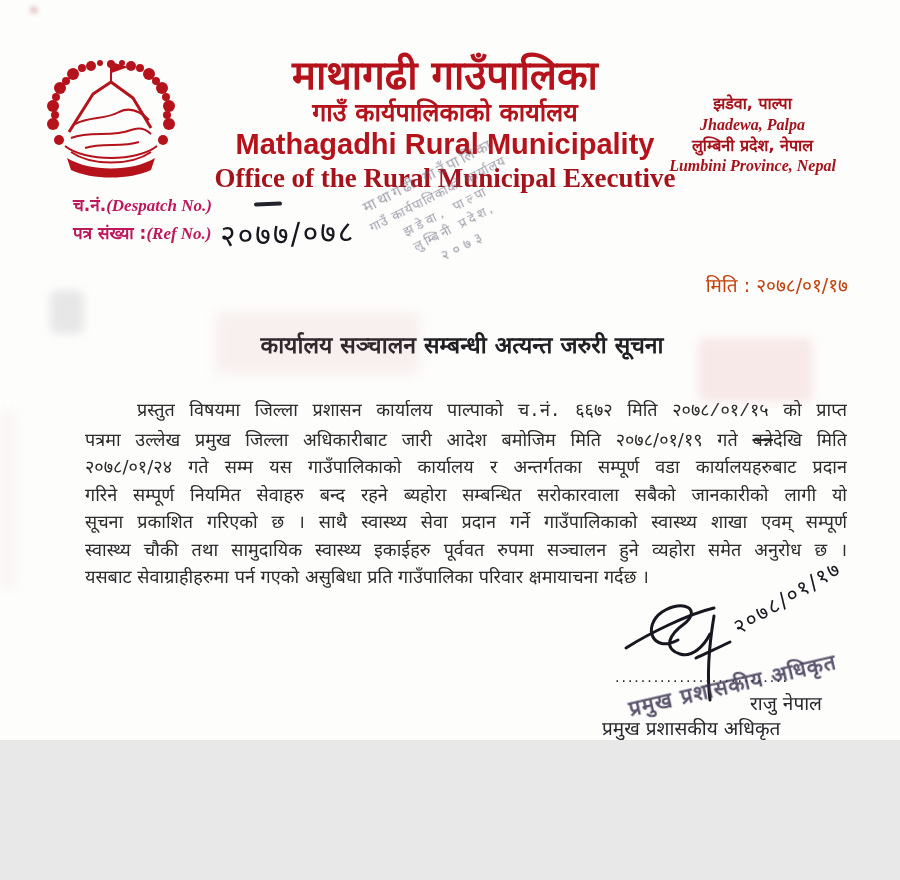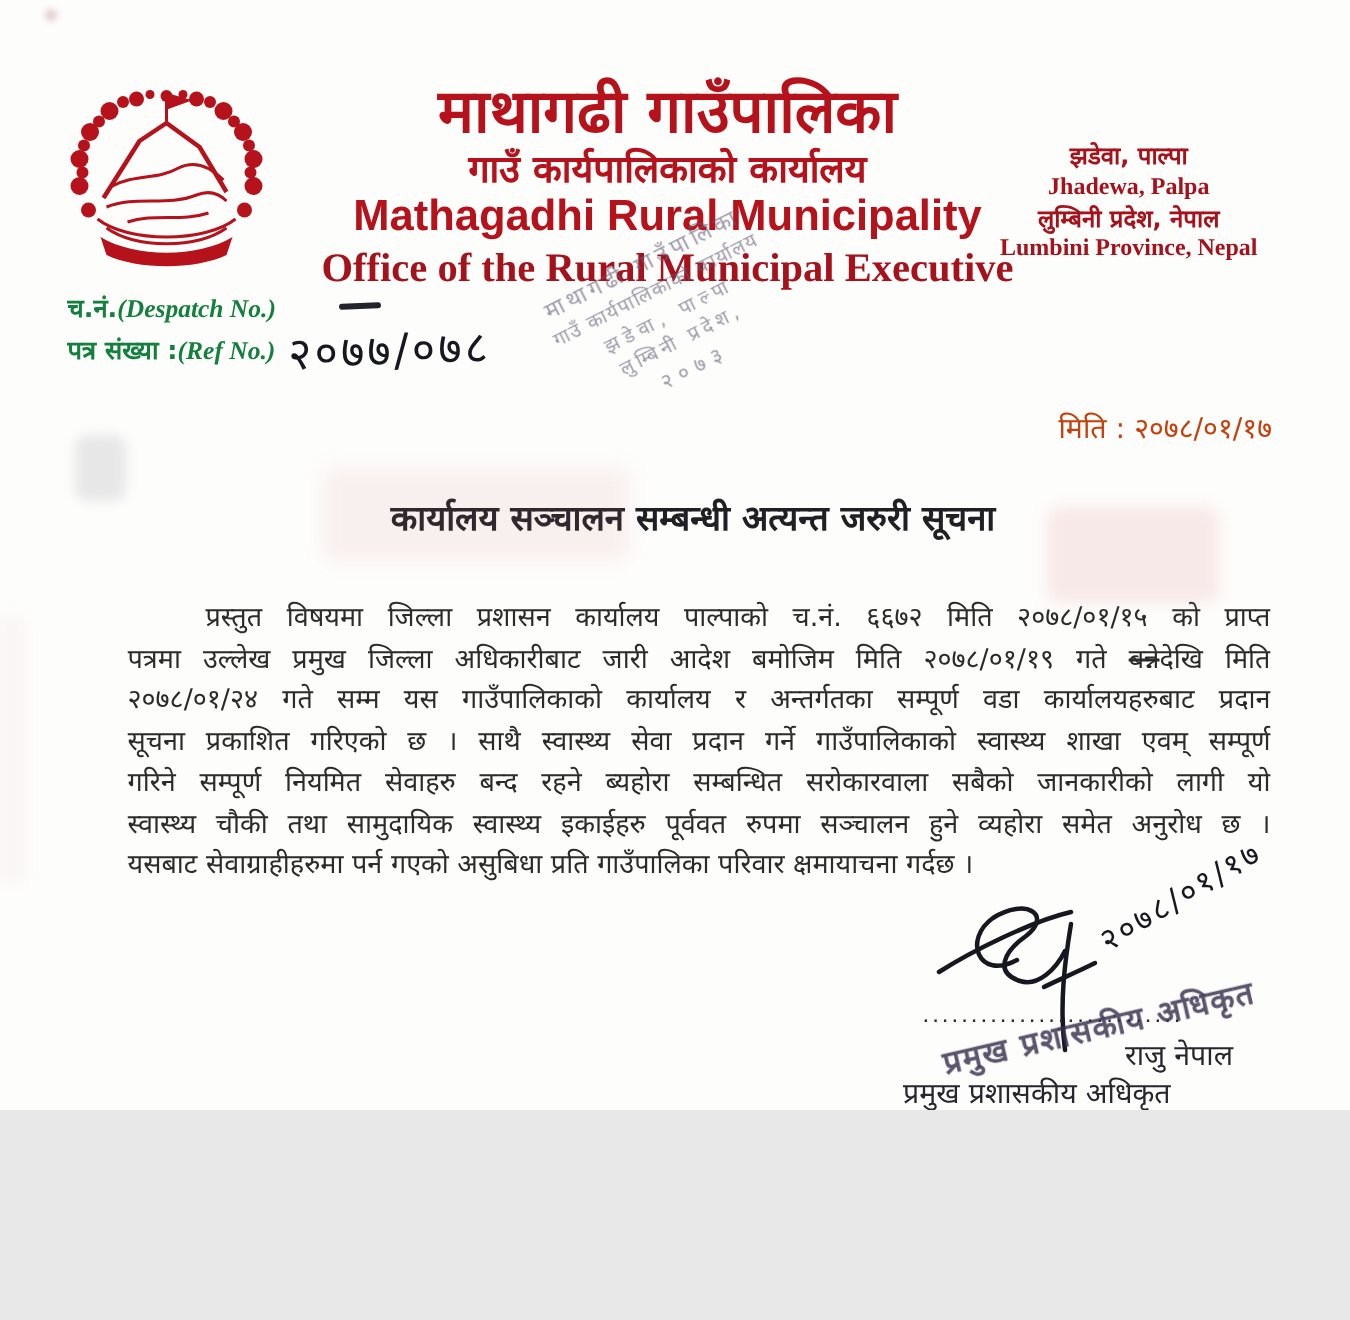--- a/index.html
+++ b/index.html
@@ -10,25 +10,25 @@
   }
   
   .logo{position:absolute;left:45px;top:54px;width:132px;height:124px;}
   .header-center{position:absolute;left:180px;top:52px;width:530px;text-align:center;}
   .np-title{font-size:40px;font-weight:bold;color:#b5121b;line-height:1.15;font-family:"DejaVu Sans",sans-serif;}
   .np-sub{font-size:25px;font-weight:bold;color:#b5121b;line-height:1.2;font-family:"DejaVu Sans",sans-serif;}
   .en-title{font-size:29px;font-weight:bold;color:#b5121b;line-height:1.15;font-family:Liberation Sans, sans-serif;}
   .en-sub{font-size:27px;font-weight:bold;color:#a6121b;line-height:1.3;font-family:"Liberation Serif",serif;}
   .header-address{position:absolute;left:660px;top:94px;width:185px;text-align:center;color:#a6121b;line-height:1.3;}
   .addr-np{font-size:16px;font-weight:bold;font-family:"DejaVu Sans",sans-serif;}
-  .addr-en{font-size:16px;font-weight:bold;font-family:"Liberation Serif",serif;}
+  .addr-en{font-size:16px;font-weight:bold;font-family:"Liberation Serif",serif;font-style:italic;}
   
   .ref-block{position:absolute;left:45px;top:190px;color:#c0121a;}
   .ref-row{height:28px;display:flex;align-items:center;}
-  .ref-label{font-size:17px;font-weight:bold;font-family:"DejaVu Sans",sans-serif;color:#15803d;}
+  .ref-label{font-size:17px;font-weight:bold;font-family:"DejaVu Sans",sans-serif;color:#be185d;margin-left:28px;}
   .ref-label .lat{font-family:"Liberation Serif",serif;font-style:italic;}
   .despatch-dash{display:inline-block;width:28px;height:4px;background:#23232b;margin-left:42px;border-radius:2px;transform:rotate(-2deg);}
   .ref-hand{font-size:30px;color:#17171f;margin-left:8px;letter-spacing:2px;transform:rotate(-2deg);font-family:"DejaVu Sans",sans-serif;font-weight:500;}
   
   .round-stamp{
     position:absolute;left:355px;top:158px;width:210px;height:160px;
     transform:rotate(-27deg);color:rgba(98,92,116,.62);text-align:center;
     font-family:"DejaVu Sans",sans-serif;line-height:1.45;filter:blur(.4px);
   }
   .round-stamp .s1{font-size:15px;letter-spacing:3px;}
@@ -36,21 +36,21 @@
   .round-stamp .s3{font-size:13px;letter-spacing:4px;}
   .round-stamp .s4{font-size:13px;letter-spacing:3px;}
   .round-stamp .s5{font-size:14px;letter-spacing:5px;}
   
   .date-line{position:absolute;right:52px;top:272px;font-size:19px;color:#c2410c;font-family:"DejaVu Sans",sans-serif;}
   .subject{position:absolute;left:12px;top:328px;width:900px;text-align:center;font-size:23px;font-weight:bold;color:#1f1f24;font-family:"DejaVu Sans",sans-serif;}
   
   .body-text{position:absolute;left:85px;top:398px;width:762px;color:#2b2b2b;
     font-size:18px;font-family:"DejaVu Sans",sans-serif;}
   .bline{line-height:27.5px;text-align:justify;text-align-last:justify;white-space:nowrap;overflow:hidden;}
-  .bline.first{text-indent:52px;}
+  .bline.first{text-indent:52px;font-family:Liberation Mono, monospace;}
   .bline.last{text-align-last:left;}
   .struck{text-decoration:line-through;text-decoration-thickness:2px;}
   
   .sig-scribble{position:absolute;left:618px;top:596px;width:170px;height:110px;}
   .sig-date{position:absolute;left:742px;top:612px;width:160px;font-size:21px;color:#17171f;
     transform:rotate(-31deg);transform-origin:left bottom;letter-spacing:2px;font-family:"DejaVu Sans",sans-serif;}
   .sig-dots{position:absolute;left:615px;top:668px;width:175px;font-size:16px;letter-spacing:2px;color:#2b2b2b;text-align:left;overflow:hidden;white-space:nowrap;}
   .sig-name{position:absolute;left:647px;top:690px;width:175px;text-align:right;font-size:19px;color:#26262c;font-family:"DejaVu Sans",sans-serif;}
   .sig-title{position:absolute;left:602px;top:715px;width:230px;font-size:19px;color:#26262c;font-family:"DejaVu Sans",sans-serif;}
   .sig-stamp{
@@ -165,22 +165,22 @@
   </div>
 
   <div class="date-line">मिति : २०७८/०१/१७</div>
 
   <div class="subject">कार्यालय सञ्चालन सम्बन्धी अत्यन्त जरुरी सूचना</div>
 
   <div class="body-text">
     <div class="bline first">प्रस्तुत विषयमा जिल्ला प्रशासन कार्यालय पाल्पाको च.नं. ६६७२ मिति २०७८/०१/१५ को प्राप्त</div>
     <div class="bline"><span>पत्रमा उल्लेख प्रमुख जिल्ला अधिकारीबाट जारी आदेश बमोजिम मिति २०७८/०१/१९ गते </span><span class="struck">बन्ने</span><span>देखि मिति</span></div>
     <div class="bline">२०७८/०१/२४ गते सम्म यस गाउँपालिकाको कार्यालय र अन्तर्गतका सम्पूर्ण वडा कार्यालयहरुबाट प्रदान</div>
+    <div class="bline">गरिने सम्पूर्ण नियमित सेवाहरु बन्द रहने ब्यहोरा सम्बन्धित सरोकारवाला सबैको जानकारीको लागी यो</div>
     <div class="bline">सूचना प्रकाशित गरिएको छ । साथै स्वास्थ्य सेवा प्रदान गर्ने गाउँपालिकाको स्वास्थ्य शाखा एवम् सम्पूर्ण</div>
-    <div class="bline">गरिने सम्पूर्ण नियमित सेवाहरु बन्द रहने ब्यहोरा सम्बन्धित सरोकारवाला सबैको जानकारीको लागी यो</div>
     <div class="bline">स्वास्थ्य चौकी तथा सामुदायिक स्वास्थ्य इकाईहरु पूर्ववत रुपमा सञ्चालन हुने व्यहोरा समेत अनुरोध छ ।</div>
     <div class="bline last">यसबाट सेवाग्राहीहरुमा पर्न गएको असुबिधा प्रति गाउँपालिका परिवार क्षमायाचना गर्दछ ।</div>
   </div>
 
   <div class="sig-scribble">
     <svg viewBox="0 0 170 110" width="170" height="110">
       <g fill="none" stroke="#17171f" stroke-width="3" stroke-linecap="round">
         <path d="M8,52 C30,38 70,18 96,12"></path>
         <path d="M60,44 C34,58 24,30 44,16 C66,2 84,14 66,28 C52,38 44,52 62,58 C74,62 86,50 92,38"></path>
         <path d="M96,20 C92,44 88,74 92,104"></path>

